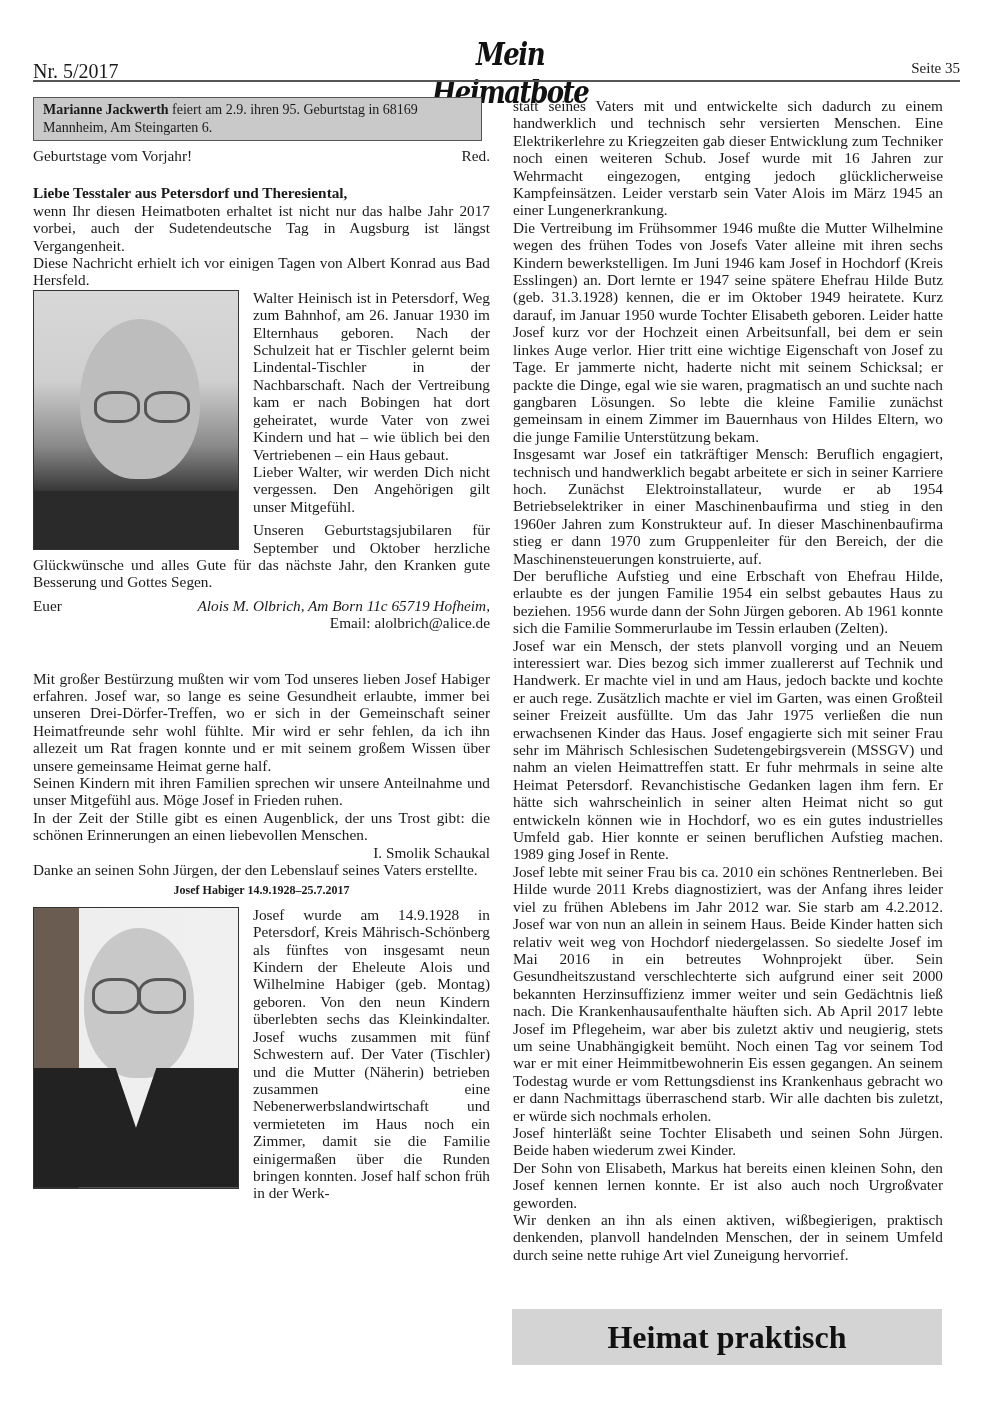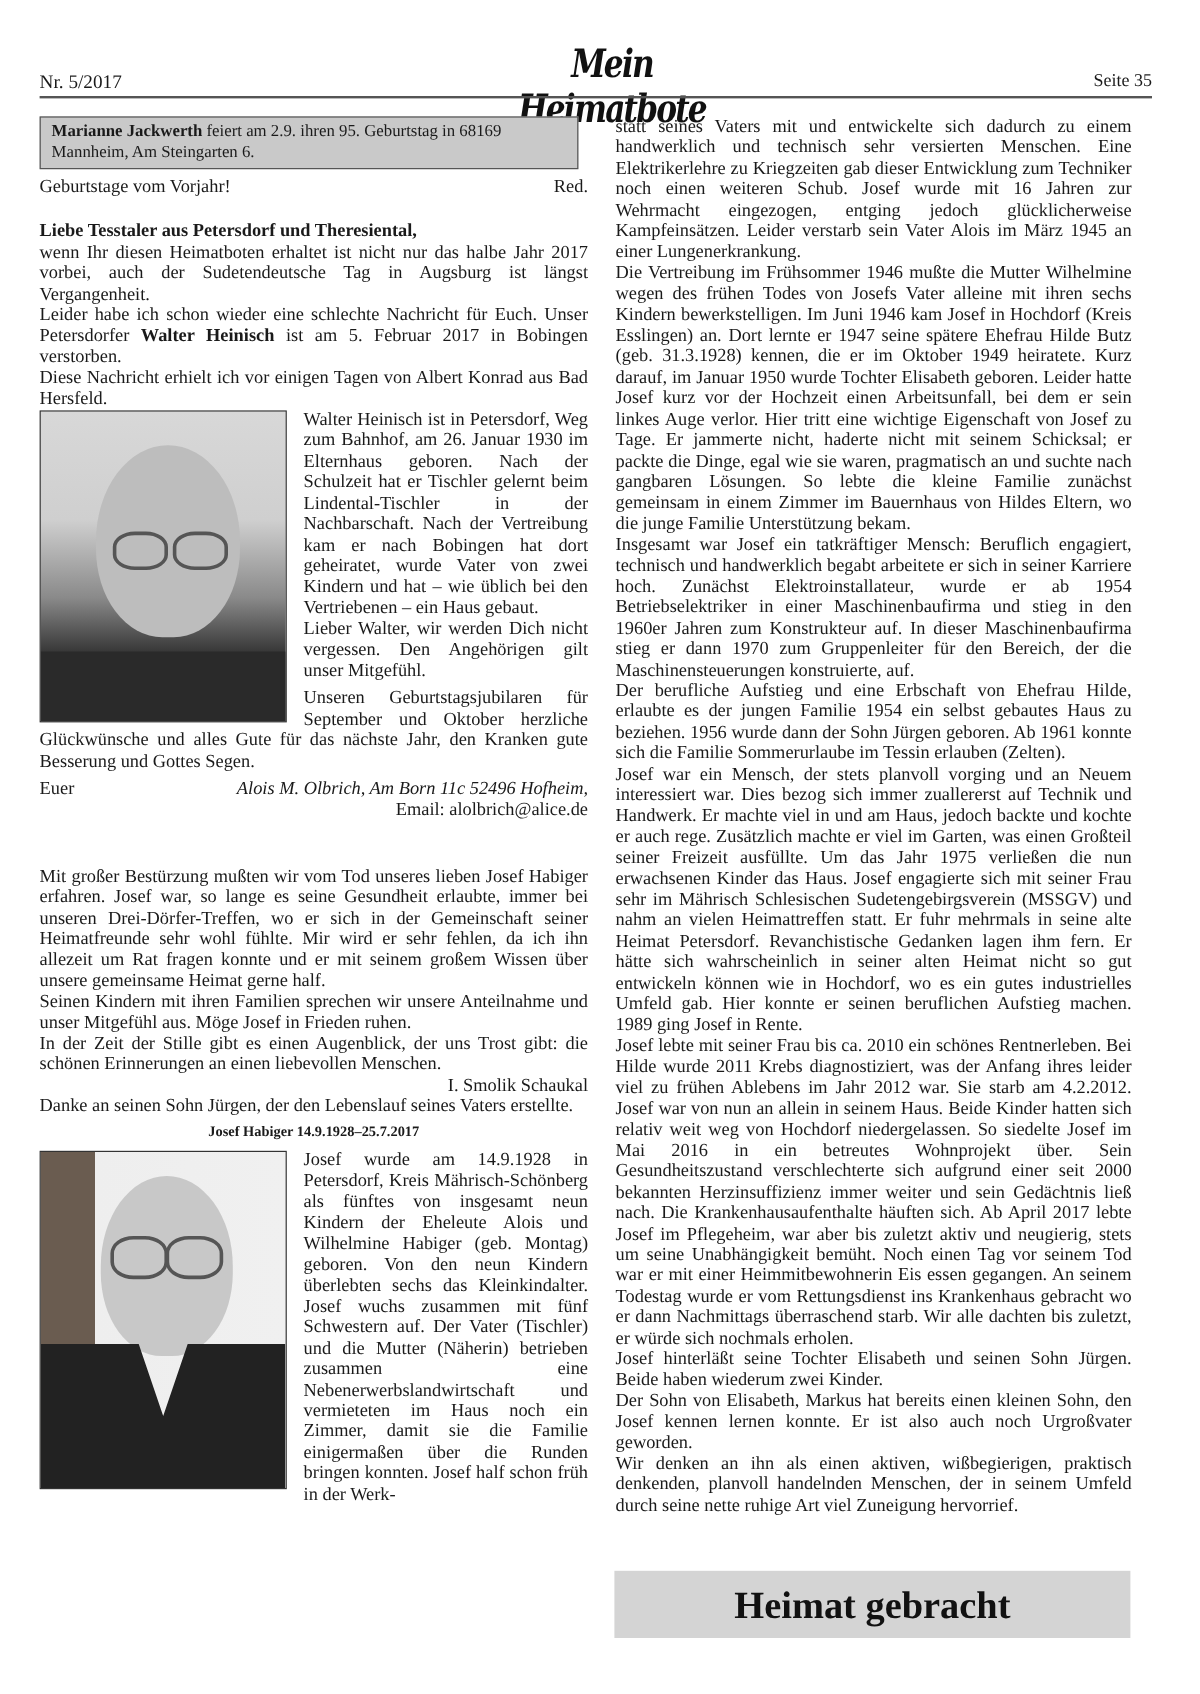--- a/index.html
+++ b/index.html
@@ -1,18 +1,18 @@
 <!DOCTYPE html>
 <html><head>
 <meta charset="utf-8">
 <style>
   html, body { margin:0; padding:0; background:#fff; }
   body { width:1000px; height:1412px; position:relative; overflow:hidden;
          font-family:"Liberation Serif", "DejaVu Serif", serif; color:#1a1a1a; }
-  .hdr-left { position:absolute; left:33px; top:60px; font-size:16px; }
+  .hdr-left { position:absolute; left:33px; top:60px; font-size:20px; }
   .hdr-right { position:absolute; right:40px; top:60px; font-size:15px; }
   .masthead { position:absolute; left:418px; top:40px; width:184px; height:40px;
               font-family:"DejaVu Serif", serif; font-weight:bold; font-size:26px;
               font-style:italic; letter-spacing:-1.5px; text-align:center; color:#111;
               transform:scaleY(1.25); }
   .rule { position:absolute; left:33px; right:40px; top:80px; height:2px; background:#555; }
 
   .col { position:absolute; font-size:15.3px; line-height:17.4px; text-align:justify; }
   .col p { margin:0; }
   .left { left:33px; top:97px; width:457px; }
@@ -52,38 +52,37 @@
   <div class="box">
     <b>Marianne Jackwerth</b><span> feiert am 2.9. ihren 95. Geburtstag in 68169 Mannheim, Am Steingarten 6.</span>
   </div>
   <div class="sign-row">
     <span>Geburtstage vom Vorjahr!</span>
     <span>Red.</span>
   </div>
   <div class="gap-l"></div>
   <p class="title-bold">Liebe Tesstaler aus Petersdorf und Theresiental,</p>
   <p>wenn Ihr diesen Heimatboten erhaltet ist nicht nur das halbe Jahr 2017 vorbei, auch der Sudetendeutsche Tag in Augsburg ist längst Vergangenheit.</p>
-  <p><span>Leider habe ich schon wieder eine schlechte Nachricht für Euch. Unser Petersdorfer </span><b>Walter Heinisch</b><span> ist am 5. Februar 2017 in Bobingen verstorben.</span></p>
   <p>Diese Nachricht erhielt ich vor einigen Tagen von Albert Konrad aus Bad Hersfeld.</p>
 
   <div class="photo-wrap">
     <div class="photo photo1">
       <div class="face" style="left:46px;top:28px;width:120px;height:160px;background:#bdbdbd;"></div>
       <div class="glasses" style="left:60px;top:100px;width:40px;height:26px;"></div>
       <div class="glasses" style="left:110px;top:100px;width:40px;height:26px;"></div>
       <div class="vest" style="left:0;top:200px;width:204px;height:60px;background:#2a2a2a;"></div>
     </div>
   </div>
   <p>Walter Heinisch ist in Petersdorf, Weg zum Bahnhof, am 26. Januar 1930 im Elternhaus geboren. Nach der Schulzeit hat er Tischler gelernt beim Lindental-Tischler in der Nachbarschaft. Nach der Vertreibung kam er nach Bobingen hat dort geheiratet, wurde Vater von zwei Kindern und hat – wie üblich bei den Vertriebenen – ein Haus gebaut.</p>
   <p>Lieber Walter, wir werden Dich nicht vergessen. Den Angehörigen gilt unser Mitgefühl.</p>
   <div class="gap-s"></div>
   <p>Unseren Geburtstagsjubilaren für September und Oktober herzliche Glückwünsche und alles Gute für das nächste Jahr, den Kranken gute Besserung und Gottes Segen.</p>
   <div class="sign-row" style="font-style:normal;">
     <span>Euer</span>
-    <span style="font-style:italic;">Alois M. Olbrich, Am Born 11c 52496 Hofheim,</span>
+    <span style="font-style:italic;">Alois M. Olbrich, Am Born 11c 65719 Hofheim,</span>
   </div>
   <div class="sig-right">Email: alolbrich@alice.de</div>
   <div style="height:38px;"></div>
   <p>Mit großer Bestürzung mußten wir vom Tod unseres lieben Josef Habiger erfahren. Josef war, so lange es seine Gesundheit erlaubte, immer bei unseren Drei-Dörfer-Treffen, wo er sich in der Gemeinschaft seiner Heimatfreunde sehr wohl fühlte. Mir wird er sehr fehlen, da ich ihn allezeit um Rat fragen konnte und er mit seinem großem Wissen über unsere gemeinsame Heimat gerne half.</p>
   <p>Seinen Kindern mit ihren Familien sprechen wir unsere Anteilnahme und unser Mitgefühl aus. Möge Josef in Frieden ruhen.</p>
   <p>In der Zeit der Stille gibt es einen Augenblick, der uns Trost gibt: die schönen Erinnerungen an einen liebevollen Menschen.</p>
   <div class="sig-right">I. Smolik Schaukal</div>
   <p>Danke an seinen Sohn Jürgen, der den Lebenslauf seines Vaters erstellte.</p>
   <div class="center-title">Josef Habiger 14.9.1928–25.7.2017</div>
   <div class="photo-wrap">
@@ -102,13 +101,13 @@
   <p>Die Vertreibung im Frühsommer 1946 mußte die Mutter Wilhelmine wegen des frühen Todes von Josefs Vater alleine mit ihren sechs Kindern bewerkstelligen. Im Juni 1946 kam Josef in Hochdorf (Kreis Esslingen) an. Dort lernte er 1947 seine spätere Ehefrau Hilde Butz (geb. 31.3.1928) kennen, die er im Oktober 1949 heiratete. Kurz darauf, im Januar 1950 wurde Tochter Elisabeth geboren. Leider hatte Josef kurz vor der Hochzeit einen Arbeitsunfall, bei dem er sein linkes Auge verlor. Hier tritt eine wichtige Eigenschaft von Josef zu Tage. Er jammerte nicht, haderte nicht mit seinem Schicksal; er packte die Dinge, egal wie sie waren, pragmatisch an und suchte nach gangbaren Lösungen. So lebte die kleine Familie zunächst gemeinsam in einem Zimmer im Bauernhaus von Hildes Eltern, wo die junge Familie Unterstützung bekam.</p>
   <p>Insgesamt war Josef ein tatkräftiger Mensch: Beruflich engagiert, technisch und handwerklich begabt arbeitete er sich in seiner Karriere hoch. Zunächst Elektroinstallateur, wurde er ab 1954 Betriebselektriker in einer Maschinenbaufirma und stieg in den 1960er Jahren zum Konstrukteur auf. In dieser Maschinenbaufirma stieg er dann 1970 zum Gruppenleiter für den Bereich, der die Maschinensteuerungen konstruierte, auf.</p>
   <p>Der berufliche Aufstieg und eine Erbschaft von Ehefrau Hilde, erlaubte es der jungen Familie 1954 ein selbst gebautes Haus zu beziehen. 1956 wurde dann der Sohn Jürgen geboren. Ab 1961 konnte sich die Familie Sommerurlaube im Tessin erlauben (Zelten).</p>
   <p>Josef war ein Mensch, der stets planvoll vorging und an Neuem interessiert war. Dies bezog sich immer zuallererst auf Technik und Handwerk. Er machte viel in und am Haus, jedoch backte und kochte er auch rege. Zusätzlich machte er viel im Garten, was einen Großteil seiner Freizeit ausfüllte. Um das Jahr 1975 verließen die nun erwachsenen Kinder das Haus. Josef engagierte sich mit seiner Frau sehr im Mährisch Schlesischen Sudetengebirgsverein (MSSGV) und nahm an vielen Heimattreffen statt. Er fuhr mehrmals in seine alte Heimat Petersdorf. Revanchistische Gedanken lagen ihm fern. Er hätte sich wahrscheinlich in seiner alten Heimat nicht so gut entwickeln können wie in Hochdorf, wo es ein gutes industrielles Umfeld gab. Hier konnte er seinen beruflichen Aufstieg machen. 1989 ging Josef in Rente.</p>
   <p>Josef lebte mit seiner Frau bis ca. 2010 ein schönes Rentnerleben. Bei Hilde wurde 2011 Krebs diagnostiziert, was der Anfang ihres leider viel zu frühen Ablebens im Jahr 2012 war. Sie starb am 4.2.2012. Josef war von nun an allein in seinem Haus. Beide Kinder hatten sich relativ weit weg von Hochdorf niedergelassen. So siedelte Josef im Mai 2016 in ein betreutes Wohnprojekt über. Sein Gesundheitszustand verschlechterte sich aufgrund einer seit 2000 bekannten Herzinsuffizienz immer weiter und sein Gedächtnis ließ nach. Die Krankenhausaufenthalte häuften sich. Ab April 2017 lebte Josef im Pflegeheim, war aber bis zuletzt aktiv und neugierig, stets um seine Unabhängigkeit bemüht. Noch einen Tag vor seinem Tod war er mit einer Heimmitbewohnerin Eis essen gegangen. An seinem Todestag wurde er vom Rettungsdienst ins Krankenhaus gebracht wo er dann Nachmittags überraschend starb. Wir alle dachten bis zuletzt, er würde sich nochmals erholen.</p>
   <p>Josef hinterläßt seine Tochter Elisabeth und seinen Sohn Jürgen. Beide haben wiederum zwei Kinder.</p>
   <p>Der Sohn von Elisabeth, Markus hat bereits einen kleinen Sohn, den Josef kennen lernen konnte. Er ist also auch noch Urgroßvater geworden.</p>
   <p>Wir denken an ihn als einen aktiven, wißbegierigen, praktisch denkenden, planvoll handelnden Menschen, der in seinem Umfeld durch seine nette ruhige Art viel Zuneigung hervorrief.</p>
 </div>
 
-<div class="banner">Heimat gebracht</div>
+<div class="banner">Heimat praktisch</div>
 
 </body></html>

